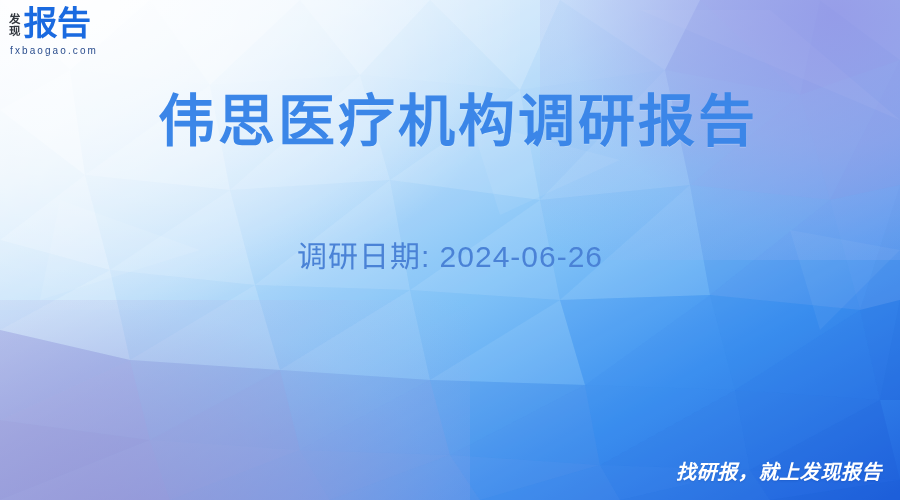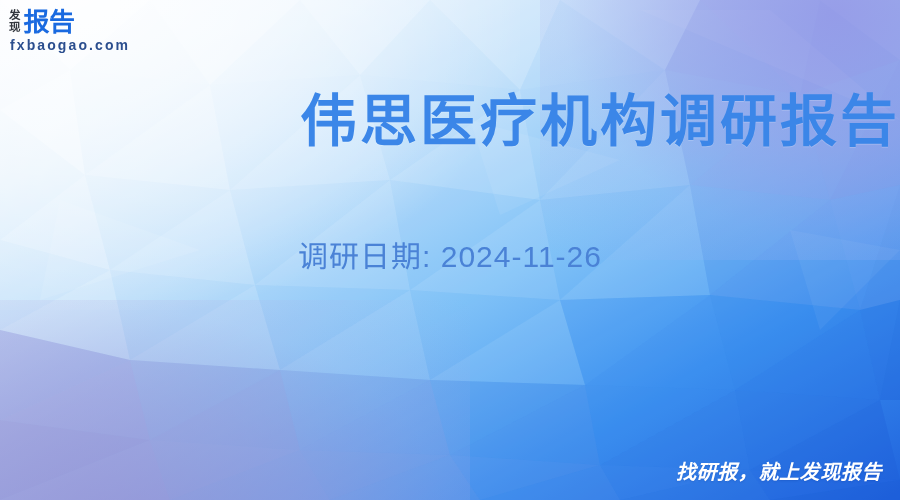--- a/index.html
+++ b/index.html
@@ -98,42 +98,43 @@
     display: flex;
     flex-direction: column;
     justify-content: center;
     line-height: 1.02;
     font-size: 11.5px;
     font-weight: 700;
     color: #33383f;
     letter-spacing: 0px;
   }
   .logo-main {
-    font-size: 26px;
+    font-size: 34px;
     font-weight: 800;
     color: #1a6ae0;
     line-height: 1;
     letter-spacing: -0.5px;
+    font-family: Liberation Mono, monospace;
   }
   .logo-url {
     margin-top: 2px;
     margin-left: 1px;
-    font-size: 14px;
-    font-weight: 700;
+    font-size: 10px;
+    font-weight: 400;
     color: #2b4e8e;
     letter-spacing: 2.1px;
   }
 
   
   .title {
     position: absolute;
     left: 16px;
     right: 0;
     top: 88px;
-    text-align: right;
+    text-align: center;
     font-size: 57px;
     font-weight: 800;
     color: #3b86e8;
     letter-spacing: 3px;
     line-height: 1.18;
     z-index: 5;
     text-shadow: 0 1px 0 rgba(255,255,255,0.18);
   }
 
   
@@ -284,17 +285,17 @@
         <span>发</span>
         <span>现</span>
       </div>
       <div class="logo-main">报告</div>
     </div>
     <div class="logo-url">fxbaogao.com</div>
   </div>
 
   <div class="title">伟思医疗机构调研报告</div>
 
-  <div class="subtitle">调研日期: 2024-11-26</div>
+  <div class="subtitle">调研日期: 2024-06-26</div>
 
   <div class="tagline">找研报，就上发现报告</div>
 
 </div>
 
 </body></html>

